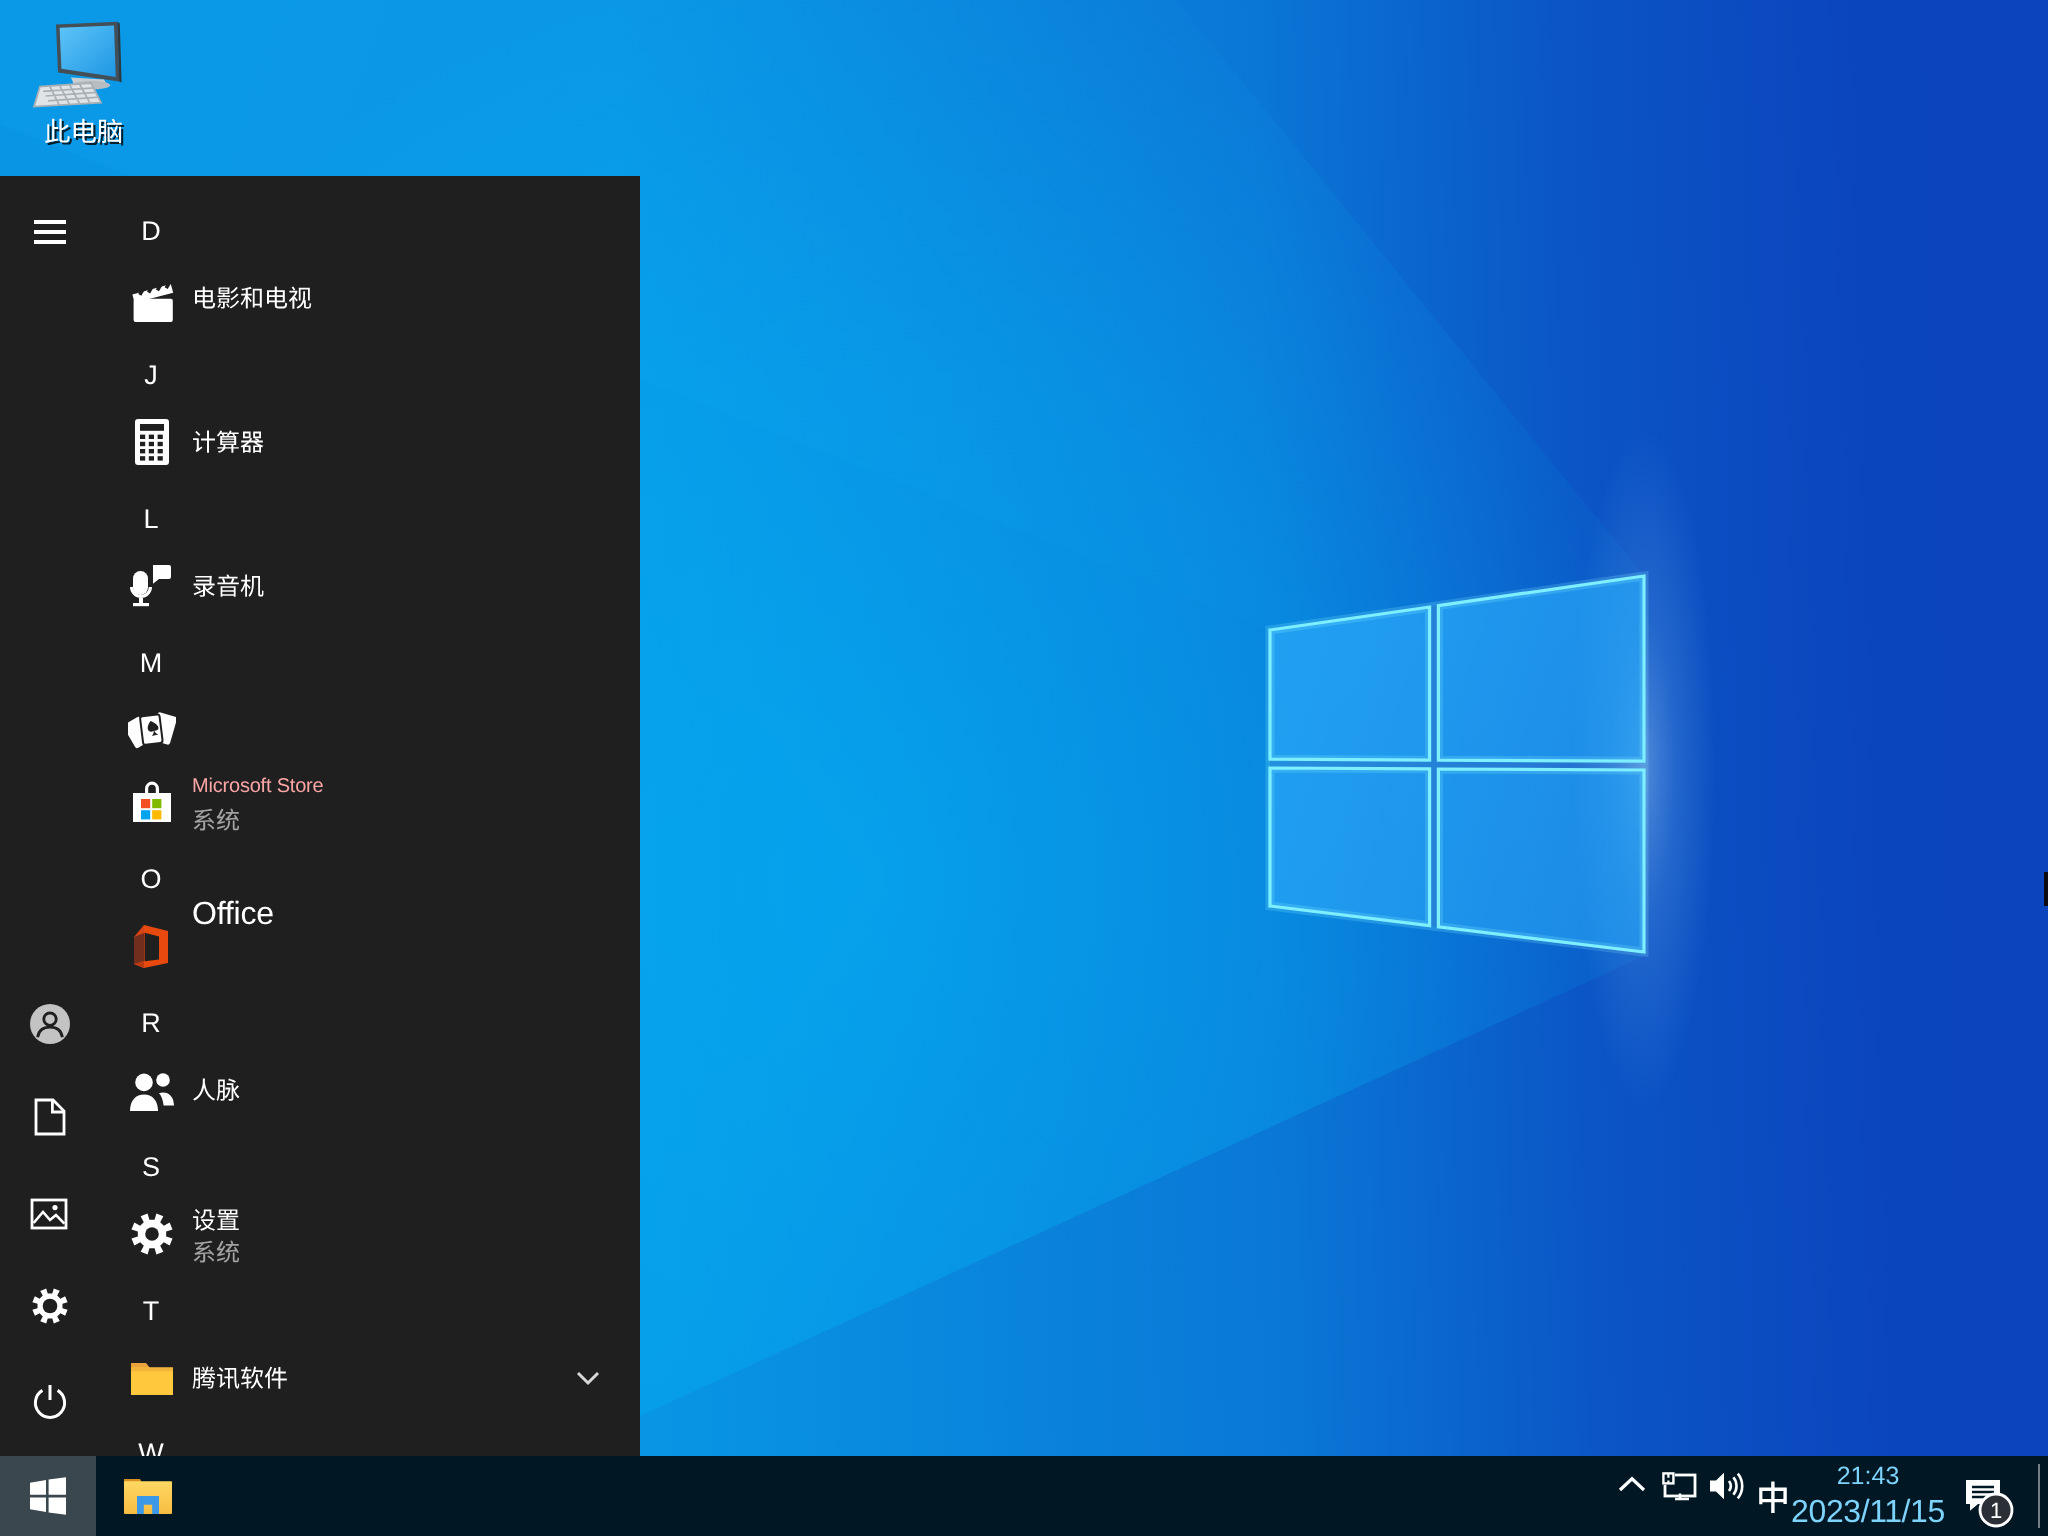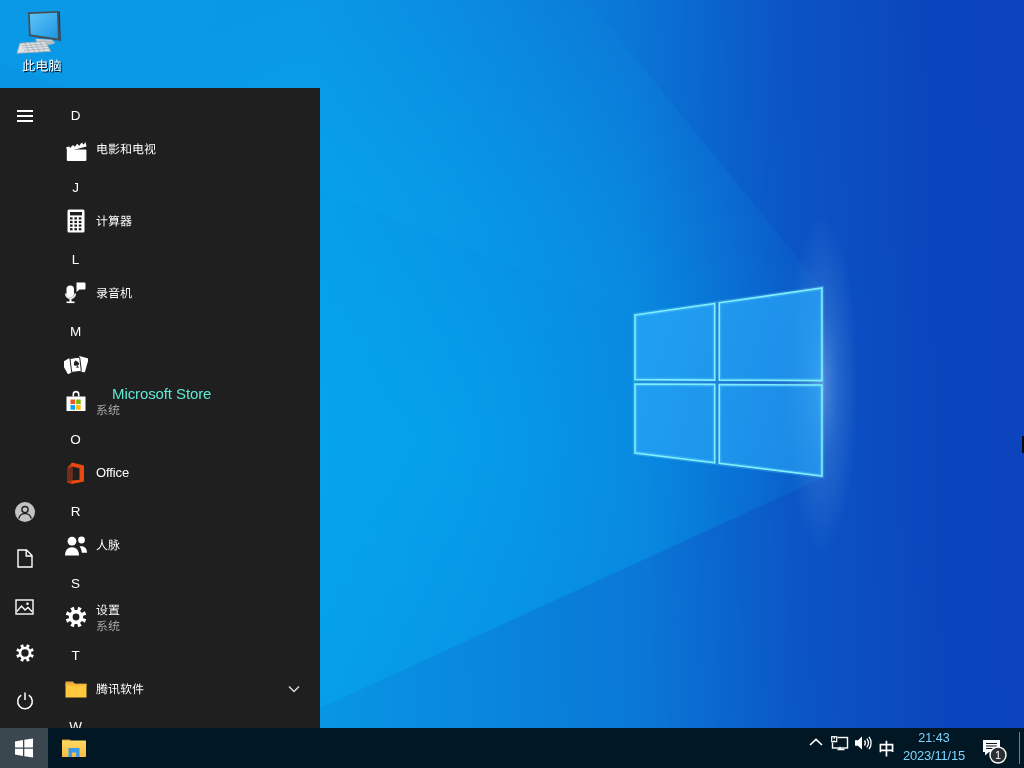--- a/index.html
+++ b/index.html
@@ -136,32 +136,32 @@
     <svg width="24" height="24" viewBox="0 0 24 24" style="position:absolute;left:64px;top:301.0px">
       <g fill="#ffffff">
         <path d="M8.5,7.5 v-2.2 a3.5,3.5 0 0 1 7,0 v2.2 h-1.6 v-2.2 a1.9,1.9 0 0 0 -3.8,0 v2.2 Z"></path>
 <path d="M2.5,7.5 h19 v14.5 h-19 Z"></path>
       </g>
 <rect x="6.5" y="10.5" width="4.6" height="4.6" fill="#f25022"></rect>
 <rect x="12.1" y="10.5" width="4.6" height="4.6" fill="#7fba00"></rect>
 <rect x="6.5" y="16.1" width="4.6" height="4.6" fill="#00a4ef"></rect>
 <rect x="12.1" y="16.1" width="4.6" height="4.6" fill="#ffb900"></rect>
     </svg>
-    <div style="position:absolute;left:112px;top:295.5px;height:20px;line-height:20px;font-size:15px;letter-spacing:-0.1px;color:#5eead4;white-space:nowrap">Microsoft Store</div>
+    <div style="position:absolute;left:96px;top:295.5px;height:20px;line-height:20px;font-size:10px;letter-spacing:-0.1px;color:#fca5a5;white-space:nowrap">Microsoft Store</div>
     <svg style="position:absolute;left:96px;top:314.9px;overflow:visible" width="27" height="17">
       <path d="M3.4 -2.7 4.3 -2.3Q4.0 -1.9 3.5 -1.4Q3.1 -0.9 2.6 -0.5Q2.1 -0.1 1.6 0.3Q1.5 0.2 1.4 0.0Q1.2 -0.1 1.1 -0.2Q0.9 -0.3 0.8 -0.4Q1.5 -0.8 2.2 -1.4Q2.9 -2.0 3.4 -2.7ZM7.6 -2.2 8.4 -2.7Q8.9 -2.4 9.4 -1.9Q10.0 -1.5 10.4 -1.1Q10.9 -0.6 11.2 -0.3L10.4 0.3Q10.1 -0.1 9.7 -0.5Q9.2 -1.0 8.7 -1.4Q8.1 -1.9 7.6 -2.2ZM5.6 -3.6H6.6V-0.2Q6.6 0.1 6.5 0.3Q6.4 0.6 6.1 0.7Q5.8 0.8 5.3 0.8Q4.8 0.8 4.2 0.8Q4.1 0.6 4.0 0.4Q3.9 0.1 3.8 -0.1Q4.2 -0.1 4.5 -0.1Q4.8 -0.1 5.1 -0.1Q5.3 -0.1 5.4 -0.1Q5.5 -0.1 5.6 -0.1Q5.6 -0.2 5.6 -0.3ZM9.6 -10.0 10.3 -9.2Q9.4 -9.0 8.4 -8.9Q7.3 -8.7 6.1 -8.6Q5.0 -8.5 3.8 -8.4Q2.6 -8.3 1.5 -8.2Q1.5 -8.4 1.4 -8.7Q1.3 -8.9 1.3 -9.1Q2.4 -9.1 3.5 -9.2Q4.7 -9.3 5.8 -9.4Q6.9 -9.5 7.9 -9.7Q8.9 -9.8 9.6 -10.0ZM1.6 -2.9Q1.5 -3.0 1.5 -3.2Q1.4 -3.3 1.4 -3.5Q1.3 -3.7 1.3 -3.8Q1.6 -3.8 2.0 -4.0Q2.4 -4.2 2.9 -4.5Q3.2 -4.6 3.8 -4.9Q4.4 -5.3 5.2 -5.7Q6.0 -6.2 6.8 -6.8Q7.6 -7.3 8.4 -7.9L9.1 -7.3Q7.4 -6.0 5.7 -5.1Q3.9 -4.1 2.2 -3.3V-3.3Q2.2 -3.3 2.1 -3.3Q2.0 -3.2 1.9 -3.2Q1.8 -3.1 1.7 -3.1Q1.6 -3.0 1.6 -2.9ZM1.6 -2.9 1.5 -3.6 2.2 -3.9 9.8 -4.4Q9.8 -4.3 9.8 -4.0Q9.8 -3.8 9.8 -3.7Q8.0 -3.5 6.7 -3.5Q5.5 -3.4 4.6 -3.3Q3.7 -3.2 3.2 -3.2Q2.6 -3.1 2.3 -3.1Q2.0 -3.0 1.8 -3.0Q1.7 -3.0 1.6 -2.9ZM2.2 -5.4Q2.2 -5.5 2.1 -5.7Q2.1 -5.8 2.0 -6.0Q2.0 -6.2 1.9 -6.3Q2.1 -6.3 2.3 -6.4Q2.6 -6.6 2.8 -6.8Q3.0 -6.9 3.2 -7.1Q3.5 -7.3 3.9 -7.6Q4.2 -7.9 4.6 -8.3Q5.0 -8.7 5.3 -9.0L6.1 -8.6Q5.3 -7.8 4.5 -7.1Q3.6 -6.4 2.8 -5.9V-5.8Q2.8 -5.8 2.7 -5.8Q2.6 -5.8 2.5 -5.7Q2.4 -5.6 2.3 -5.6Q2.2 -5.5 2.2 -5.4ZM2.2 -5.4 2.2 -6.1 2.7 -6.4 6.9 -6.6Q6.8 -6.4 6.8 -6.2Q6.8 -6.0 6.8 -5.8Q5.4 -5.7 4.5 -5.7Q3.6 -5.6 3.2 -5.6Q2.7 -5.5 2.5 -5.5Q2.3 -5.5 2.2 -5.4ZM7.9 -5.3 8.7 -5.7Q9.1 -5.3 9.6 -4.8Q10.1 -4.3 10.5 -3.9Q10.9 -3.4 11.1 -3.0L10.4 -2.6Q10.1 -3.0 9.7 -3.4Q9.3 -3.9 8.9 -4.4Q8.4 -4.9 7.9 -5.3Z M20.9 -6.6 21.6 -7.0Q21.9 -6.6 22.3 -6.1Q22.6 -5.6 22.9 -5.2Q23.2 -4.7 23.4 -4.3L22.6 -3.9Q22.4 -4.2 22.2 -4.7Q21.9 -5.2 21.5 -5.7Q21.2 -6.2 20.9 -6.6ZM16.9 -8.4H23.4V-7.5H16.9ZM20.4 -4.2H21.3V-0.5Q21.3 -0.2 21.3 -0.2Q21.4 -0.1 21.6 -0.1Q21.6 -0.1 21.8 -0.1Q22.0 -0.1 22.1 -0.1Q22.3 -0.1 22.4 -0.1Q22.5 -0.1 22.6 -0.2Q22.6 -0.3 22.7 -0.7Q22.7 -1.0 22.7 -1.8Q22.8 -1.6 23.1 -1.5Q23.3 -1.4 23.5 -1.4Q23.5 -0.6 23.4 -0.1Q23.3 0.4 23.1 0.5Q22.8 0.7 22.5 0.7Q22.4 0.7 22.3 0.7Q22.1 0.7 21.9 0.7Q21.8 0.7 21.6 0.7Q21.5 0.7 21.4 0.7Q21.0 0.7 20.8 0.6Q20.5 0.5 20.5 0.3Q20.4 0.0 20.4 -0.5ZM18.1 -4.2H19.0Q19.0 -3.2 18.9 -2.4Q18.8 -1.6 18.5 -1.0Q18.2 -0.3 17.7 0.1Q17.2 0.6 16.4 0.9Q16.3 0.8 16.2 0.7Q16.1 0.5 16.0 0.4Q15.9 0.3 15.8 0.2Q16.5 -0.1 17.0 -0.5Q17.4 -0.9 17.7 -1.4Q17.9 -1.9 18.0 -2.6Q18.1 -3.3 18.1 -4.2ZM16.9 -4.1 16.9 -4.9 17.4 -5.2 22.3 -5.6Q22.3 -5.4 22.3 -5.2Q22.3 -4.9 22.3 -4.8Q21.0 -4.7 20.1 -4.6Q19.2 -4.5 18.6 -4.4Q18.0 -4.4 17.7 -4.3Q17.4 -4.3 17.2 -4.2Q17.0 -4.2 16.9 -4.1ZM19.1 -9.9 20.0 -10.1Q20.2 -9.8 20.4 -9.3Q20.6 -8.9 20.7 -8.6L19.8 -8.3Q19.7 -8.6 19.5 -9.1Q19.3 -9.5 19.1 -9.9ZM16.9 -4.1Q16.9 -4.3 16.9 -4.5Q16.8 -4.6 16.7 -4.8Q16.7 -5.0 16.6 -5.1Q16.8 -5.1 17.0 -5.2Q17.2 -5.3 17.4 -5.4Q17.5 -5.6 17.8 -5.9Q18.0 -6.2 18.3 -6.6Q18.7 -7.0 18.9 -7.4Q19.2 -7.8 19.4 -8.0H20.5Q20.3 -7.7 19.9 -7.2Q19.6 -6.8 19.3 -6.3Q18.9 -5.9 18.6 -5.5Q18.3 -5.0 18.0 -4.8Q18.0 -4.8 17.9 -4.7Q17.8 -4.7 17.7 -4.6Q17.5 -4.6 17.3 -4.5Q17.2 -4.4 17.1 -4.3Q16.9 -4.2 16.9 -4.1ZM12.8 -2.2Q12.8 -2.3 12.7 -2.4Q12.7 -2.6 12.6 -2.8Q12.5 -3.0 12.5 -3.1Q12.7 -3.1 12.9 -3.3Q13.1 -3.5 13.4 -3.9Q13.5 -4.0 13.8 -4.4Q14.1 -4.8 14.5 -5.3Q14.8 -5.8 15.2 -6.4Q15.6 -7.0 15.9 -7.6L16.7 -7.1Q16.0 -5.9 15.2 -4.7Q14.3 -3.6 13.5 -2.7V-2.7Q13.5 -2.7 13.4 -2.6Q13.3 -2.6 13.1 -2.5Q13.0 -2.4 12.9 -2.3Q12.8 -2.2 12.8 -2.2ZM12.8 -2.2 12.7 -3.0 13.2 -3.3 16.4 -3.9Q16.4 -3.8 16.4 -3.5Q16.4 -3.3 16.4 -3.1Q15.3 -2.9 14.6 -2.7Q14.0 -2.6 13.6 -2.5Q13.2 -2.4 13.1 -2.3Q12.9 -2.2 12.8 -2.2ZM12.7 -5.1Q12.7 -5.2 12.6 -5.3Q12.6 -5.5 12.5 -5.7Q12.4 -5.9 12.4 -6.0Q12.5 -6.1 12.7 -6.3Q12.9 -6.5 13.1 -6.8Q13.2 -6.9 13.4 -7.3Q13.6 -7.6 13.8 -8.1Q14.1 -8.5 14.3 -9.1Q14.6 -9.6 14.8 -10.1L15.7 -9.7Q15.4 -9.0 15.0 -8.2Q14.6 -7.5 14.2 -6.8Q13.8 -6.2 13.3 -5.6V-5.6Q13.3 -5.6 13.2 -5.5Q13.1 -5.5 13.0 -5.4Q12.9 -5.3 12.8 -5.2Q12.7 -5.1 12.7 -5.1ZM12.7 -5.1 12.7 -5.8 13.2 -6.1 15.4 -6.3Q15.3 -6.1 15.3 -5.9Q15.3 -5.7 15.3 -5.5Q14.5 -5.4 14.1 -5.3Q13.6 -5.3 13.3 -5.2Q13.1 -5.2 12.9 -5.1Q12.8 -5.1 12.7 -5.1ZM12.5 -0.7Q13.0 -0.8 13.6 -1.0Q14.3 -1.2 15.0 -1.4Q15.7 -1.6 16.4 -1.8L16.6 -1.0Q15.6 -0.6 14.5 -0.3Q13.5 0.0 12.7 0.3Z" fill="#a2a2a2" transform="translate(0,11.40)"></path>
     </svg>
     <div style="position:absolute;left:60px;top:341.5px;width:31px;height:20px;line-height:20px;text-align:center;font-size:13.5px;color:#fff">O</div>
     <svg width="24" height="24" viewBox="0 0 24 24" style="position:absolute;left:64px;top:373.0px">
       <path d="M8,1.5 L20,4.5 V20.5 L8,23 L3,21 L8,19.5 V5.5 L3,7.5 Z" fill="#e8490f"></path>
 <path d="M8,1.5 L3,7.5 V21 L8,23 Z" fill="#c43e1c" opacity="0.5"></path>
 <path d="M8,19.5 L3,21 L8,23 Z" fill="#b93a13"></path>
 <path d="M8.3,5.4 L15.5,7.3 V18.8 L8.3,19.6 Z" fill="#1f1f20"></path>
     </svg>
-    <div style="position:absolute;left:96px;top:375px;height:20px;line-height:20px;font-size:13px;letter-spacing:-0.1px;color:#fff;white-space:nowrap">Office</div>
+    <div style="position:absolute;left:96px;top:360px;height:20px;line-height:20px;font-size:16px;letter-spacing:-0.1px;color:#fff;white-space:nowrap">Office</div>
     <div style="position:absolute;left:60px;top:413.5px;width:31px;height:20px;line-height:20px;text-align:center;font-size:13.5px;color:#fff">R</div>
     <svg width="24" height="24" viewBox="0 0 24 24" style="position:absolute;left:64px;top:445.0px">
       <g fill="#ffffff">
         <circle cx="8" cy="8.2" r="4.4"></circle>
         <path d="M1,22.5 c0,-5.5 3,-8.3 7,-8.3 s7,2.8 7,8.3 Z"></path>
 <circle cx="17.5" cy="7" r="3.4"></circle>
         <path d="M15.5,13.6 c0.6,-0.25 1.3,-0.4 2,-0.4 c3.2,0 5.5,2.3 5.5,6.6 h-5.2 c-0.3,-2.8 -1,-4.8 -2.3,-6.2 Z"></path>
       </g>
     </svg>
     <svg style="position:absolute;left:96px;top:450.4px;overflow:visible" width="27" height="17">
@@ -252,21 +252,21 @@
 <polygon points="1,5.2 4,5.2 8,1.4 8,14.6 4,10.8 1,10.8" fill="#fff"></polygon>
 <path d="M10.5,5.5 a4.2,4.2 0 0 1 0,5" stroke="#fff" stroke-width="1.3" fill="none"></path>
 <path d="M12.7,3.6 a7,7 0 0 1 0,8.8" stroke="#fff" stroke-width="1.3" fill="none"></path>
 <path d="M14.9,1.8 a9.8,9.8 0 0 1 0,12.4" stroke="#fff" stroke-width="1.3" fill="none"></path>
 </svg>
     <svg style="position:absolute;left:878.2px;top:10.6px;overflow:visible" width="20" height="24">
       <path d="M1.6 -11.4H15.4V-3.1H13.7V-9.7H3.2V-3.0H1.6ZM2.4 -5.6H14.7V-4.0H2.4ZM7.6 -14.4H9.3V1.4H7.6Z" fill="#ffffff" transform="translate(0,16.15)"></path>
     </svg>
     <div style="position:absolute;left:880px;top:0;width:108px;height:56px;color:#7dd3fc;text-align:center">
       <div style="position:absolute;left:0;top:2.5px;width:108px;font-size:12.5px">21:43</div>
-      <div style="position:absolute;left:0;top:20px;width:108px;font-size:13px;letter-spacing:-0.2px">2023/11/15</div>
+      <div style="position:absolute;left:0;top:20px;width:108px;font-size:16px;letter-spacing:-0.2px">2023/11/15</div>
     </div>
     <svg width="30" height="28" style="position:absolute;left:981px;top:11px">
 <path d="M2,1 h17 v12 h-11 l-4,3.4 v-3.4 h-2 Z" fill="#fff"></path>
 <path d="M5,4.5 h11 M5,7 h11 M5,9.5 h7" stroke="#011824" stroke-width="1.2"></path>
 <circle cx="17" cy="16" r="8" fill="#2b2f36" stroke="#fff" stroke-width="1.4"></circle>
 <text x="17" y="20" font-size="11" fill="#fff" text-anchor="middle" font-family="Liberation Sans">1</text>
 </svg>
     <div style="position:absolute;left:1019px;top:4px;width:1px;height:32px;background:#767d84"></div>
   </div>
 </body></html>

